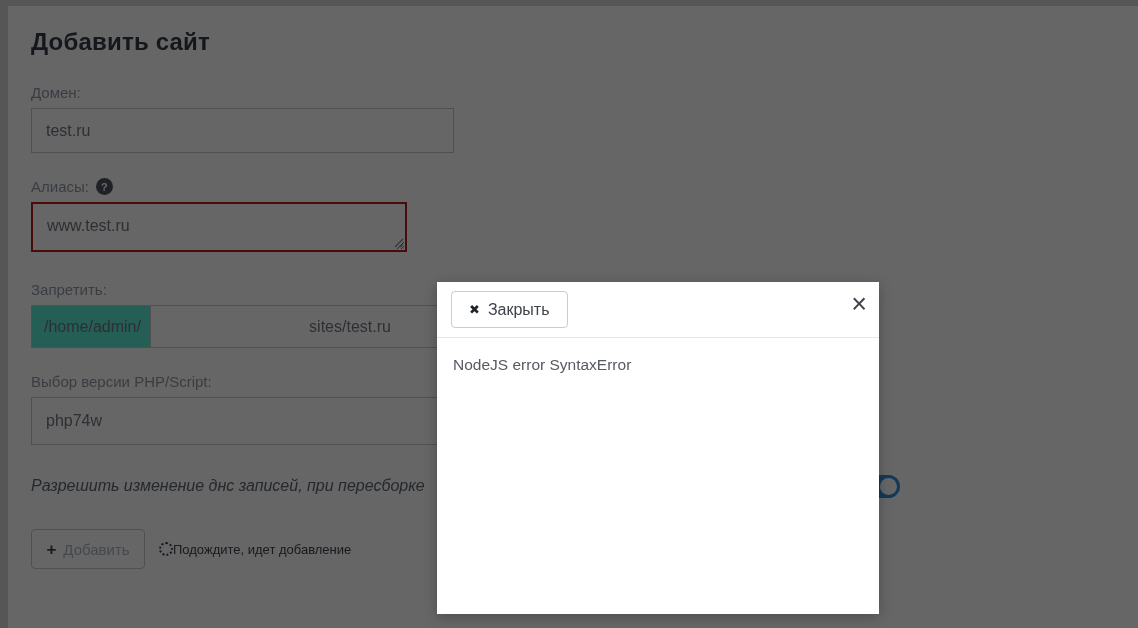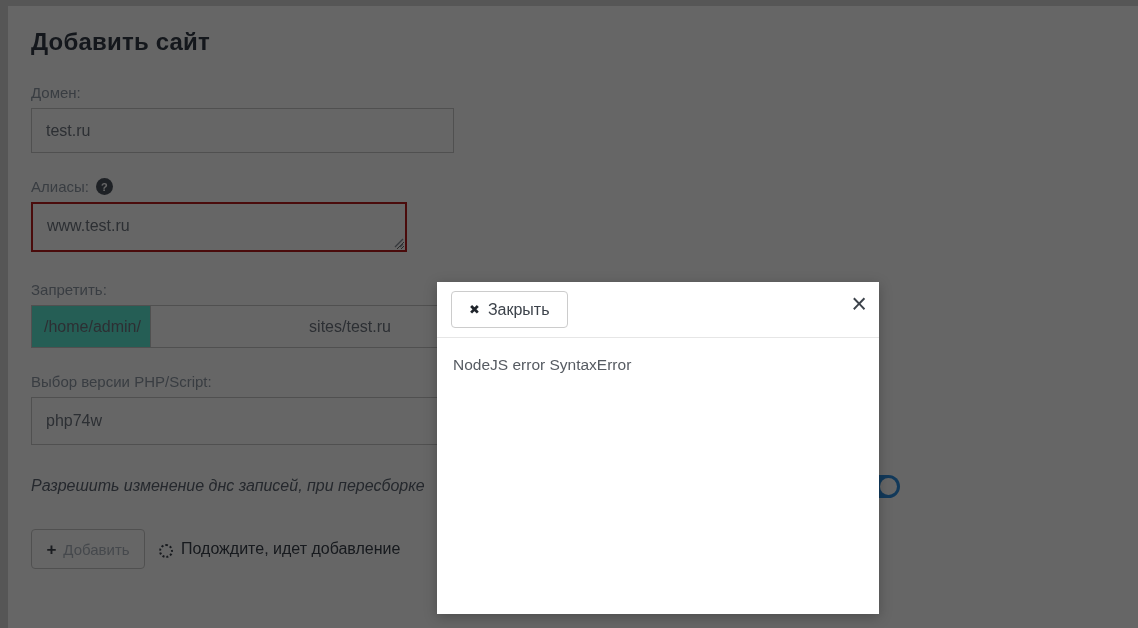--- a/index.html
+++ b/index.html
@@ -41,21 +41,21 @@
 
   .toggle { position:absolute; left:825px; top:-2px; width:44px; height:23px; border-radius:12px;
     cursor:pointer; }
   .toggle .knob { position:absolute; right:3px; top:3px; width:17px; height:17px; border-radius:50%; background:#fff; }
 
   .submit-row { margin-top:28px; display:flex; align-items:center; }
   .add-btn { height:40px; width:114px; background:#fff; border:1px solid #c9c9c9; border-radius:4px;
     font-family:"Liberation Sans",sans-serif; font-size:15px; color:#acb4be;
     display:flex; align-items:center; justify-content:center; gap:7px; cursor:default; }
   .add-btn .plus { color:#434850; font-size:17px; font-weight:700; line-height:1; }
-  .progress { display:flex; align-items:flex-end; gap:8px; margin-left:14px; color:#3a414b; font-size:16px; }
+  .progress { display:flex; align-items:flex-start; margin-left:14px; color:#3a414b; font-size:13px; }
   .spinner { width:14px; height:14px; border:2px dotted #3a414b; border-radius:50%; }
 
   
   .overlay { position:absolute; inset:0; background:rgba(0,0,0,0.6); z-index:10; }
 
   
   .modal { position:absolute; left:437px; top:282px; width:442px; height:332px; background:#fff;
     z-index:20; box-shadow:0 3px 12px rgba(0,0,0,0.25); }
   .modal-header { position:relative; height:56px; border-bottom:1px solid #e6e6e6; padding:9px 14px; }
   .modal-close-btn { height:37px; padding:0 17px; background:#fff; border:1px solid #ccc; border-radius:4px;

